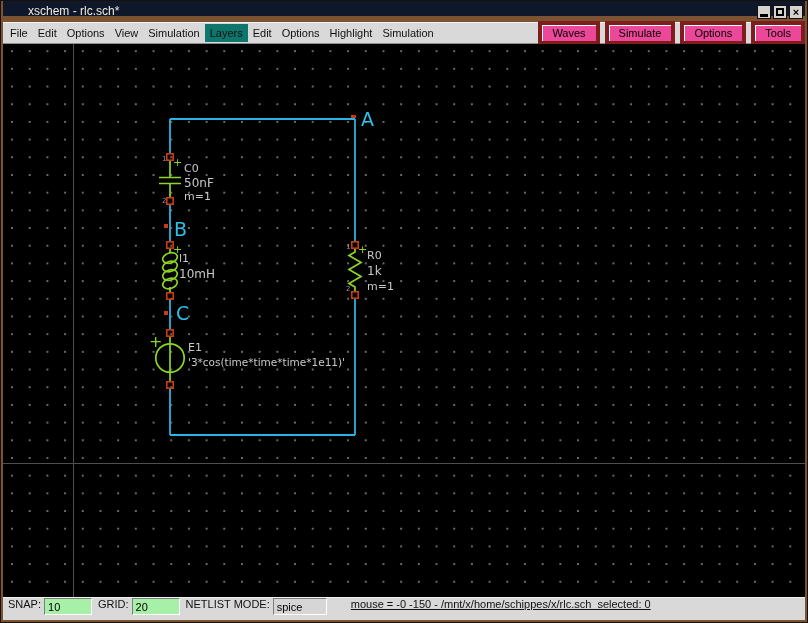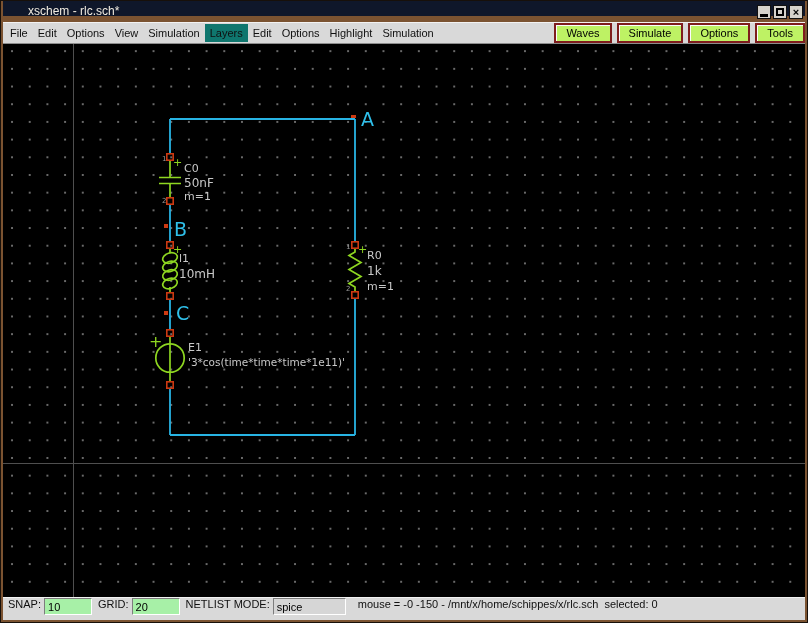--- a/index.html
+++ b/index.html
@@ -25,21 +25,21 @@
   .ico-close { color:#000; font-size:11px; font-weight:bold; line-height:1; }
 
   
   .menubar { position:absolute; top:22px; left:3px; right:3px; height:22px;
     background:#d9d9d9; border-top:1px solid #f2f2f2; border-bottom:1px solid #8c8c8c;
     display:flex; align-items:center; font-size:11px; color:#101010; }
   .menu-items { display:flex; align-items:center; padding-left:2px; }
   .menu-item { padding:3px 5px; cursor:default; white-space:nowrap; }
   .menu-item.active { background:#0f766e; }
   .menu-buttons { margin-left:auto; display:flex; gap:5px; padding-right:0; }
-  .mbtn { background:#bef264; border:2px solid #7f1d1d;
+  .mbtn { background:#ec4899; border:4px solid #7f1d1d;
     box-shadow:inset 1px 1px 0 #fbfbfb; padding:2px 10px; font-size:11px; }
 
   
   .canvas { position:absolute; top:44px; left:3px; right:3px; bottom:26px;
     background-color:#000;
     background-image:radial-gradient(circle, #6a6a6a 0.9px, rgba(0,0,0,0) 1.1px);
     background-size:17.7px 17.7px; background-position:0.2px 16px;
     overflow:hidden; }
   .axis-v { position:absolute; left:70px; top:0; bottom:0; width:1px; background:#4f4f4f; }
   .axis-h { position:absolute; top:419px; left:0; right:0; height:1px; background:#4f4f4f; }
@@ -59,22 +59,22 @@
   svg .netlabel { fill:#2fbfe9; font-size:19px; }
 
   
   .statusbar { position:absolute; left:3px; right:3px; bottom:3px; height:23px;
     background:#d9d9d9; border-top:1px solid #f2f2f2;
     display:flex; align-items:flex-start; font-size:11px; color:#101010; padding-left:5px; }
   .statusbar label { margin-right:3px; }
   .sinput { height:17px; border:1px solid; border-color:#7d7d7d #ffffff #ffffff #7d7d7d;
     font-size:11px; font-family:"Liberation Sans", sans-serif; padding:1px 3px; margin-right:6px; }
   .green { background:#a7f0a7; width:48px; }
-  .gray  { background:#d6d6d6; width:73px; }
-  .info { margin-left:6px; white-space:pre; }
+  .gray  { background:#d6d6d6; width:54px; }
+  .info { margin-left:18px; white-space:pre;text-decoration:underline; }
 </style>
 </head>
 <body>
 
 <div class="window">
 
   <div class="titlebar">
     <div class="title">xschem - rlc.sch*</div>
     <div class="win-controls">
       <div class="win-btn">

